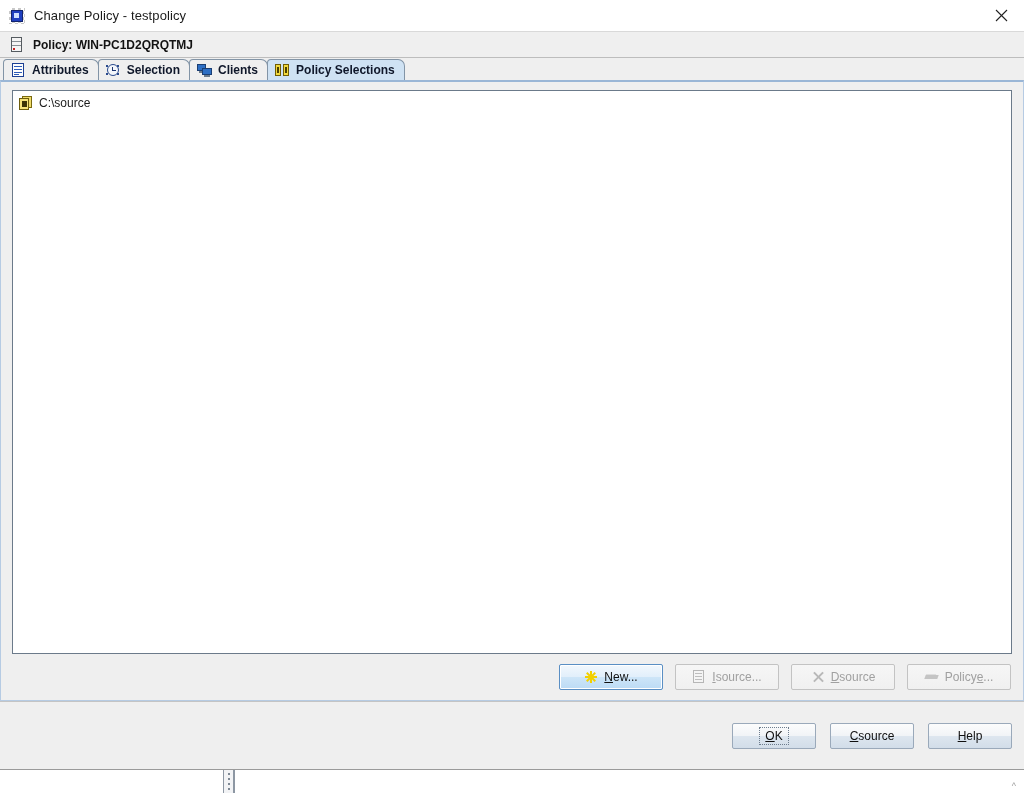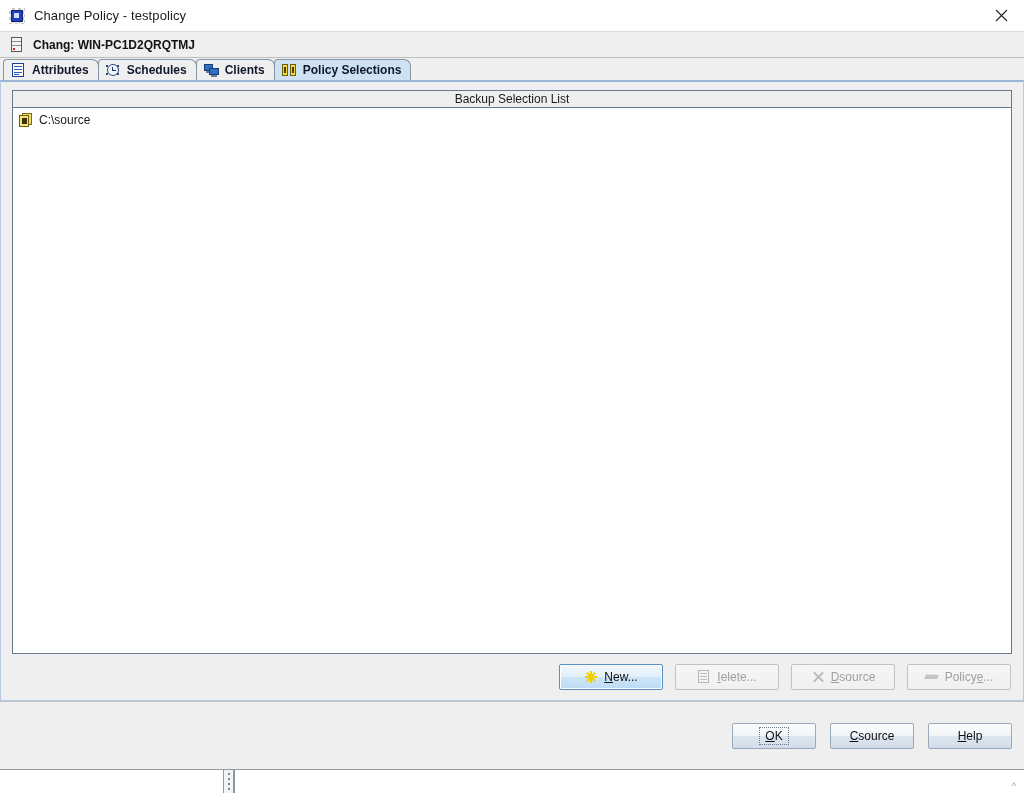--- a/index.html
+++ b/index.html
@@ -524,21 +524,21 @@
     </div>
   </div>
 
   <div class="serverbar">
     <div class="server-icon">
       <div class="body"></div>
       <div class="ln a"></div>
       <div class="ln b"></div>
       <div class="dot"></div>
     </div>
-    <div class="server-label">Chang: WIN-PC1D2QRQTMJ</div>
+    <div class="server-label">Policy: WIN-PC1D2QRQTMJ</div>
   </div>
 
   <div class="tabstrip">
     <div class="tab">
       <span class="ticon ic-attr">
         <span class="f"></span>
           <span class="r r1"></span>
           <span class="r r2"></span>
           <span class="r r3"></span>
           <span class="r r4"></span>
@@ -548,21 +548,21 @@
     <div class="tab">
       <span class="ticon ic-sched">
         <span class="c"></span>
           <span class="h1"></span>
           <span class="h2"></span>
         <span class="tick t1"></span>
           <span class="tick t2"></span>
           <span class="tick t3"></span>
           <span class="tick t4"></span>
       </span>
-      <span>Schedules</span>
+      <span>Selection</span>
     </div>
     <div class="tab">
       <span class="ticon ic-cli">
         <span class="m1"></span>
           <span class="b1"></span>
           <span class="m2"></span>
           <span class="b2"></span>
       </span>
       <span>Clients</span>
     </div>
@@ -571,21 +571,20 @@
         <span class="card c1"></span>
           <span class="card c2"></span>
       </span>
       <span>Policy Selections</span>
     </div>
   </div>
 
   <div class="panel">
 
     <div class="list-wrap">
-      <div class="list-header">Backup Selection List</div>
       <div class="list-body">
         <div class="list-row">
           <span class="row-icon">
             <span class="back"></span>
               <span class="front"></span>
           </span>
           <span>C:\source</span>
         </div>
       </div>
     </div>
@@ -601,21 +600,21 @@
         <span><span class="mn">N</span><span>ew...</span></span>
       </div>
 
       <div class="btn disabled">
         <span class="bicon ic-doc">
           <span class="p"></span>
             <span class="l l1"></span>
             <span class="l l2"></span>
             <span class="l l3"></span>
         </span>
-        <span><span class="mn">I</span><span>elete...</span></span>
+        <span><span class="mn">I</span><span>source...</span></span>
       </div>
 
       <div class="btn disabled">
         <span class="bicon ic-x">
           <span class="a"></span>
             <span class="b"></span>
         </span>
         <span><span class="mn">D</span><span>source</span></span>
       </div>
 

